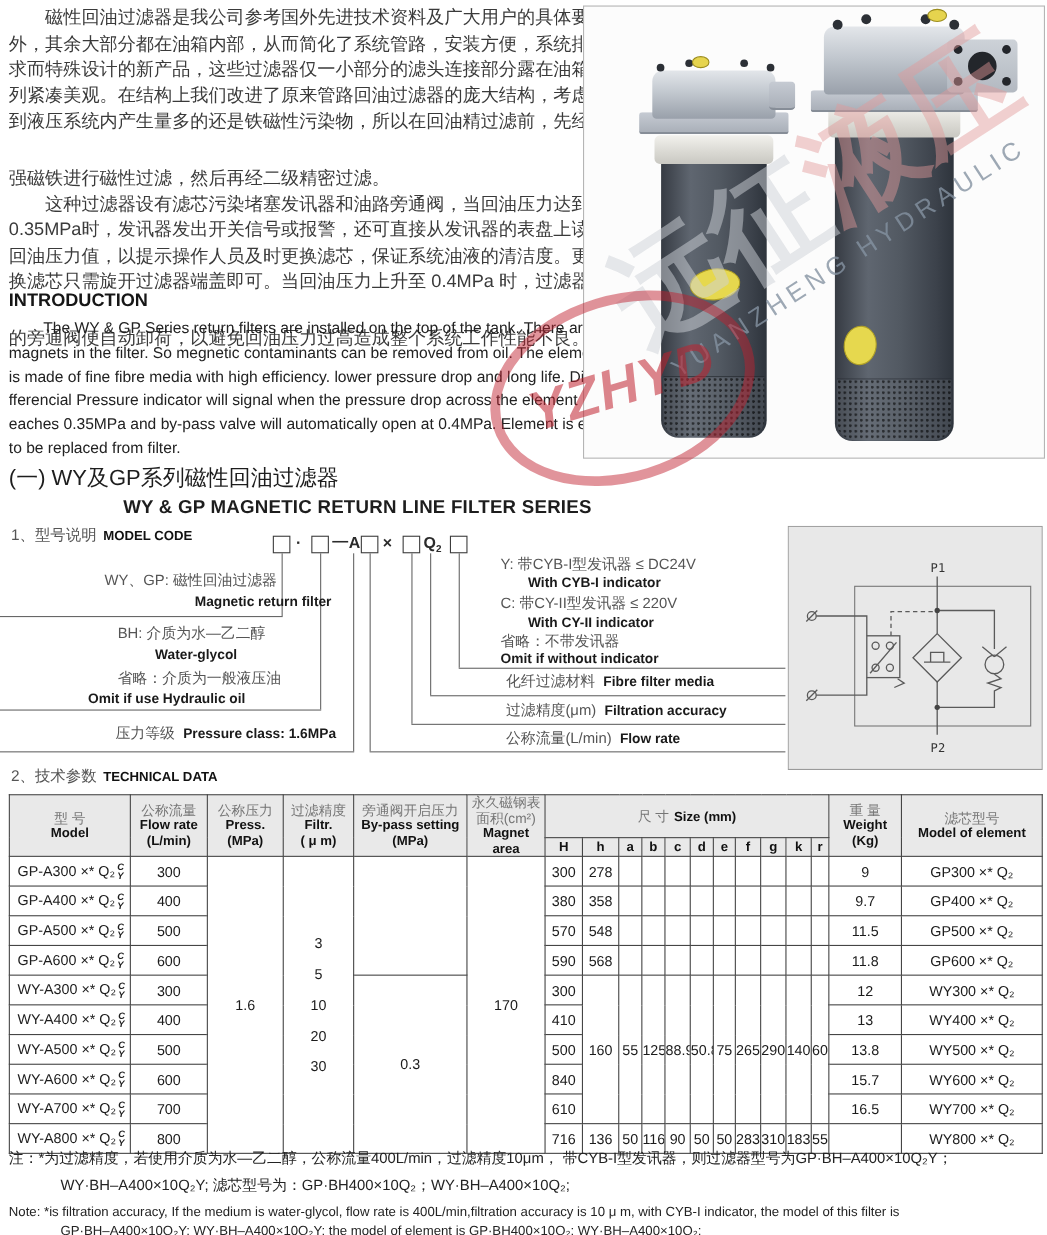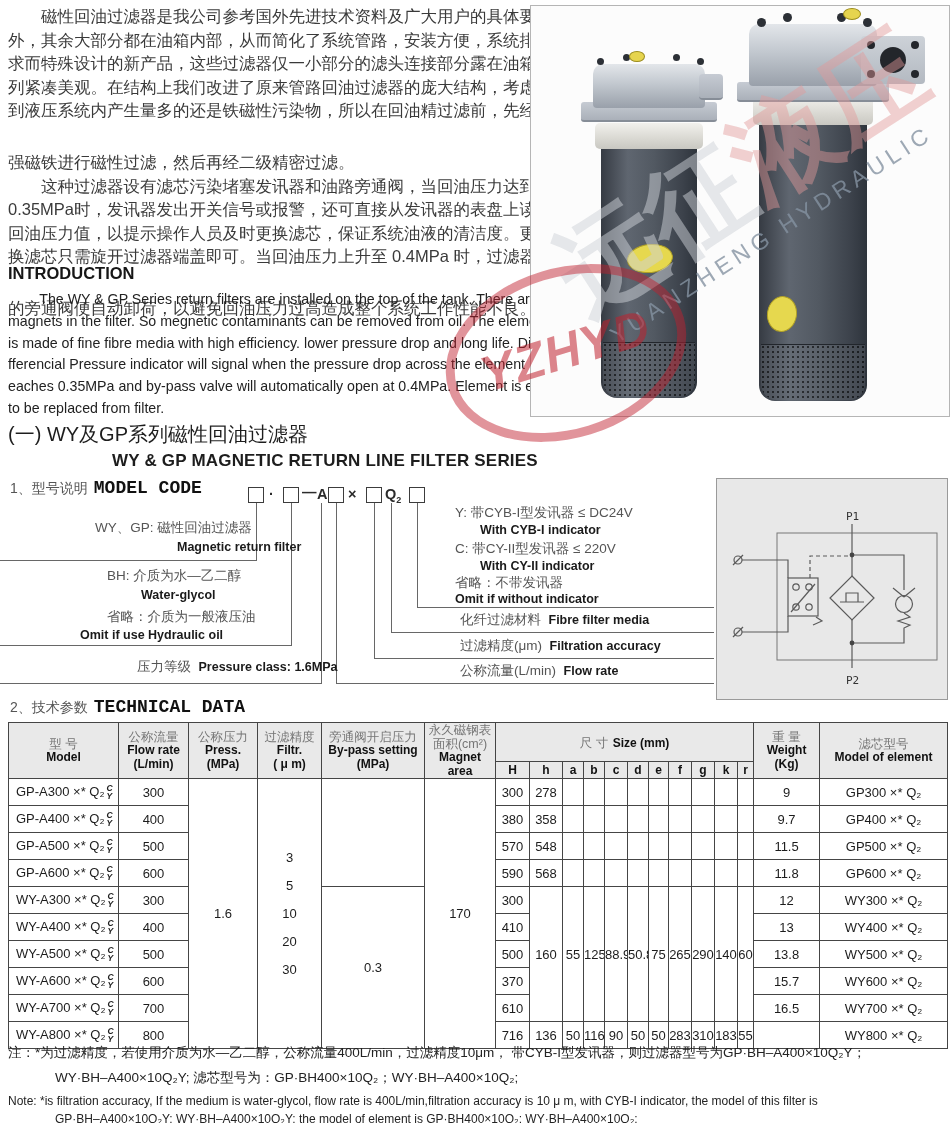--- a/index.html
+++ b/index.html
@@ -13,21 +13,21 @@
   .zh-block .line{height:23.6px;line-height:23.6px;width:514px;text-align:justify;text-align-last:justify;}
   .zh-block .line.short{text-align-last:left;margin-top:28px;}
   .intro-head{left:8px;top:264px;font-size:16.5px;font-weight:bold;color:#161616;}
   .en-block{left:8px;top:289px;width:508px;font-size:14.2px;color:#222;}
   .en-block .line{height:21.8px;line-height:21.8px;width:508px;text-align:justify;text-align-last:justify;}
   .en-block .line.short{text-align-last:left;}
 
   .title-zh{left:8px;top:421px;font-size:20px;color:#1d1d1d;}
   .title-en{left:112px;top:451px;font-size:17px;font-weight:600;color:#1d1d1d;letter-spacing:.2px;}
   .sec-label{font-size:14px;color:#555;}
-  .sec-label b{color:#111;font-size:18px;margin-left:6px;font-family:Liberation Mono, monospace;}
+  .sec-label b{color:#111;font-size:12px;margin-left:6px;}
   .sec1{left:10px;top:478px;}
   .sec2{left:10px;top:697px;}
 
   
   .mbox{position:absolute;top:487px;width:14px;height:14px;border:1.6px solid #3c3c3c;background:#fff;}
   .msym{position:absolute;top:486px;font-size:14.5px;font-weight:bold;color:#2b2b2b;line-height:17px;}
   .msym sub{font-size:9px;}
   .vline{position:absolute;width:1px;background:#676767;}
   .hline{position:absolute;height:1px;background:#676767;}
   .mc-zh{font-size:13.5px;color:#555;}
@@ -194,21 +194,21 @@
     <div class="hline" style="left:374px;width:340px;top:658px;"></div>
     <div class="hline" style="left:391px;width:323px;top:632px;"></div>
     <div class="hline" style="left:417px;width:297px;top:607px;"></div>
 
     <div class="abs mc-zh" style="left:95px;top:519px;">WY、GP: 磁性回油过滤器</div>
     <div class="abs mc-en" style="left:177px;top:540px;">Magnetic return filter</div>
     <div class="abs mc-zh" style="left:107px;top:567px;">BH: 介质为水—乙二醇</div>
     <div class="abs mc-en" style="left:141px;top:588px;">Water-glycol</div>
     <div class="abs mc-zh" style="left:107px;top:608px;">省略：介质为一般液压油</div>
     <div class="abs mc-en" style="left:80px;top:628px;">Omit if use Hydraulic oil</div>
-    <div class="abs mc-zh" style="left:105px;top:658px;margin-left:32px;"><span>压力等级</span>&nbsp;&nbsp;<b>Pressure class: 1.6MPa</b></div>
+    <div class="abs mc-zh" style="left:105px;top:658px;"><span>压力等级</span>&nbsp;&nbsp;<b>Pressure class: 1.6MPa</b></div>
 
     <div class="abs mc-zh" style="left:455px;top:504px;">Y: 带CYB-I型发讯器 ≤ DC24V</div>
     <div class="abs mc-en" style="left:480px;top:523px;">With CYB-I indicator</div>
     <div class="abs mc-zh" style="left:455px;top:540px;">C: 带CY-II型发讯器 ≤ 220V</div>
     <div class="abs mc-en" style="left:480px;top:559px;">With CY-II indicator</div>
     <div class="abs mc-zh" style="left:455px;top:574px;text-align:center;">省略：不带发讯器</div>
     <div class="abs mc-en" style="left:455px;top:592px;">Omit if without indicator</div>
     <div class="abs mc-zh" style="left:460px;top:611px;"><span>化纤过滤材料</span>&nbsp;&nbsp;<b>Fibre filter media</b></div>
     <div class="abs mc-zh" style="left:460px;top:637px;"><span>过滤精度(μm)</span>&nbsp;&nbsp;<b>Filtration accuracy</b></div>
     <div class="abs mc-zh" style="left:460px;top:662px;"><span>公称流量(L/min)</span>&nbsp;&nbsp;<b>Flow rate</b></div>
@@ -462,21 +462,21 @@
           <td>500</td>
           <td>13.8</td>
           <td class="elem-cell">WY500 ×* Q₂</td>
         </tr>
         <tr>
           <td class="model-cell"><span>WY-A600 ×* Q₂</span><span class="cy">
               <i>C</i>
               <i>Y</i>
             </span></td>
           <td>600</td>
-          <td>370</td>
+          <td>840</td>
           <td>15.7</td>
           <td class="elem-cell">WY600 ×* Q₂</td>
         </tr>
         <tr>
           <td class="model-cell"><span>WY-A700 ×* Q₂</span><span class="cy">
               <i>C</i>
               <i>Y</i>
             </span></td>
           <td>700</td>
           <td>610</td>

